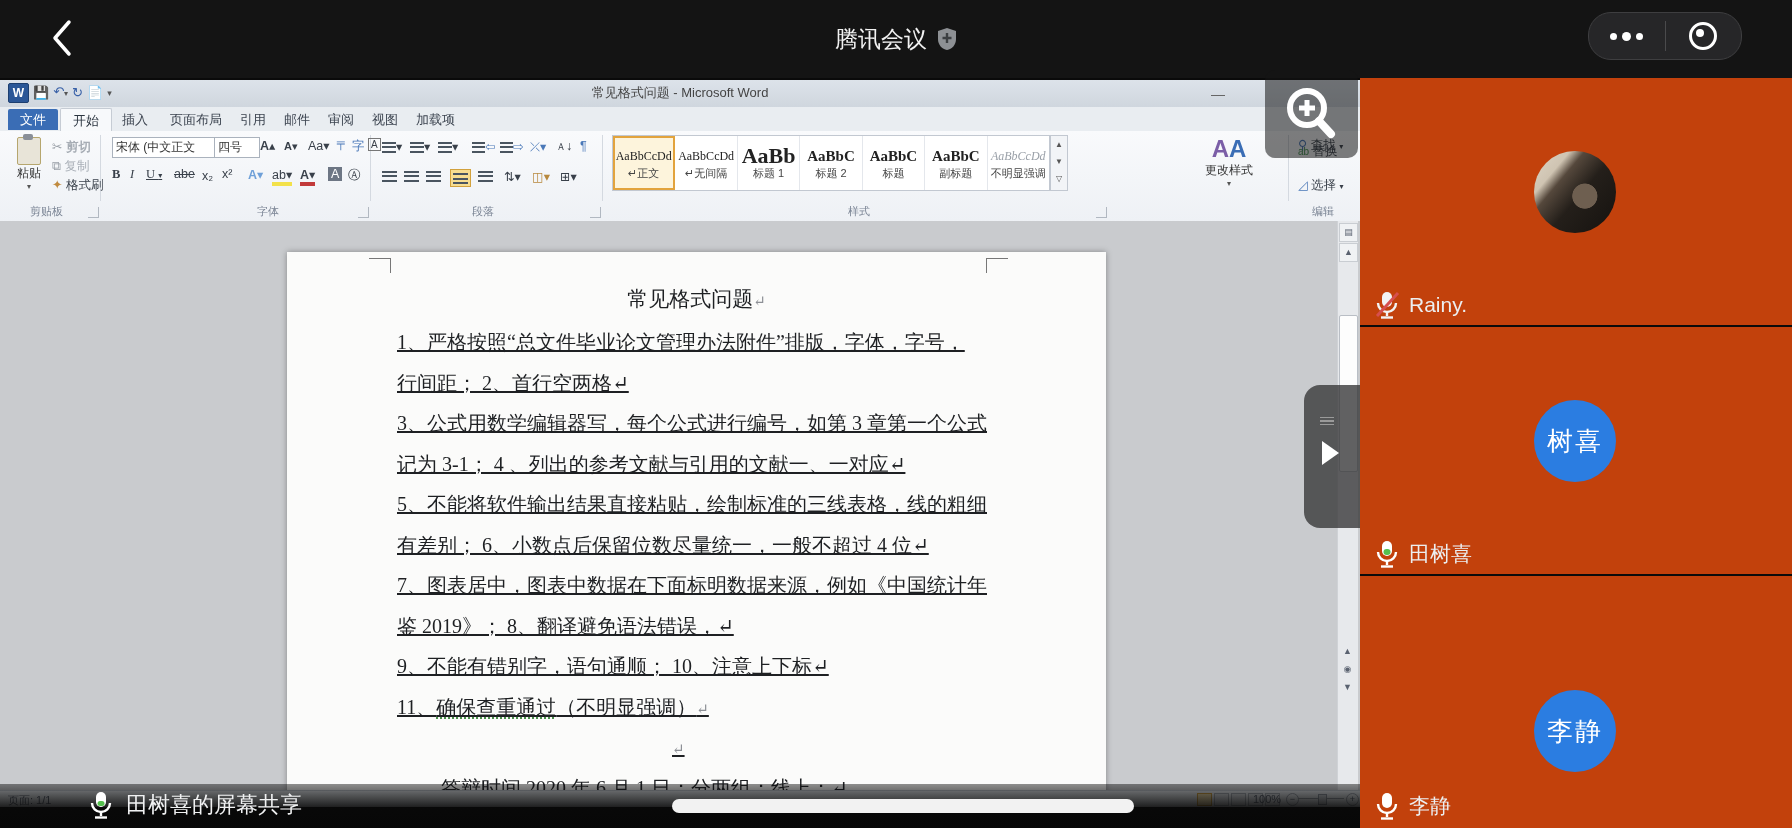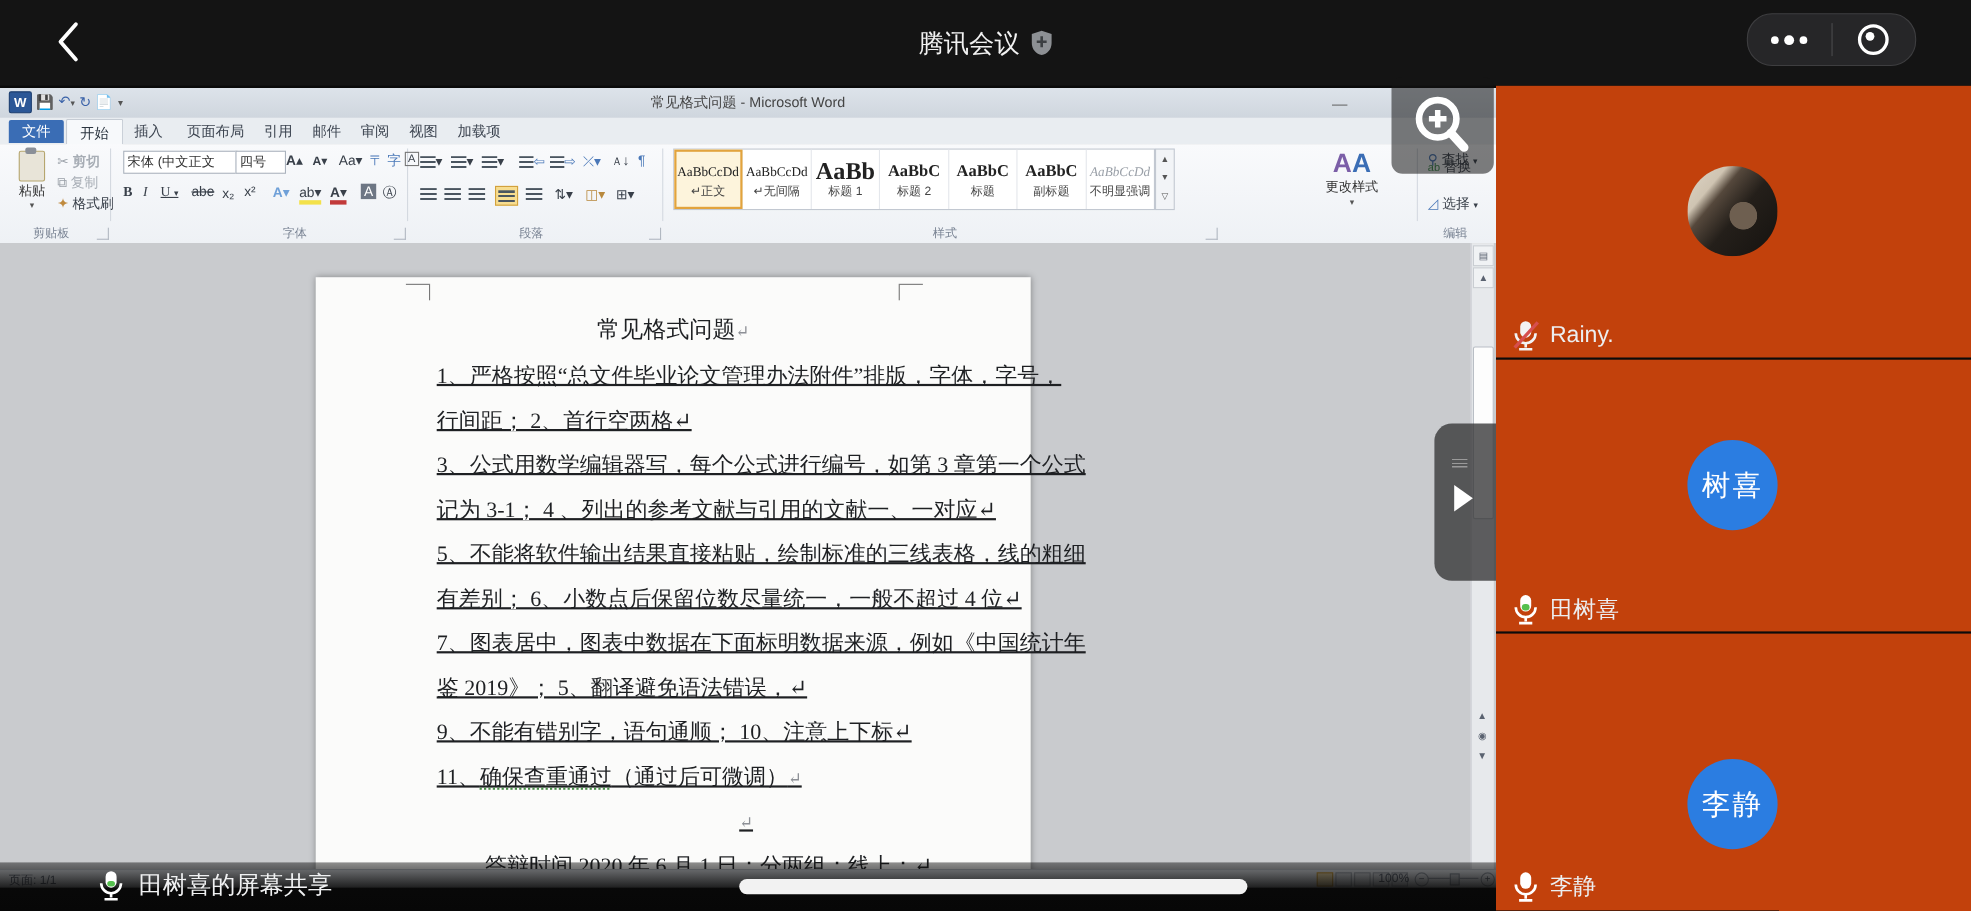--- a/index.html
+++ b/index.html
@@ -49,21 +49,21 @@
   .chip.h1 .sample{font-size:22px;font-weight:bold;}
   .chip.h2 .sample{font-size:15px;font-weight:bold;}
   .chip.dim .sample{color:#9aa0a8;font-style:italic;}
   .scrollcol{position:absolute;left:1050px;top:4px;width:16px;height:54px;border:1px solid #c2c8d1;background:#f2f4f7;font-size:8px;color:#555;text-align:center;line-height:17px;}
   .chgstyle{position:absolute;left:1190px;top:5px;width:78px;height:58px;text-align:center;font-size:12px;color:#333;}
   .AA{font-size:24px;font-weight:bold;color:#7b5ea7;line-height:26px;}
   .AA b{color:#3a6db5;}
   .editgrp div{position:absolute;font-size:12.5px;color:#39404a;white-space:nowrap;}
   
   .docarea{left:0;top:141px;width:1360px;height:569px;background:#c9cbce;overflow:hidden;}
-  .page{position:absolute;left:287px;top:31px;width:650px;height:560px;background:#fbfbfa;box-shadow:0 0 6px rgba(0,0,0,.35);
+  .page{position:absolute;left:287px;top:31px;width:819px;height:560px;background:#fbfbfa;box-shadow:0 0 6px rgba(0,0,0,.35);
         font-family:"Liberation Serif","DejaVu Serif",serif;color:#1e2023;}
   .cropmark{position:absolute;width:22px;height:14px;}
   .cropmark.l{left:82px;top:6px;border-right:1px solid #777;border-bottom:1px solid #777;border-bottom:none;border-top:1px solid #777;border-right:none;}
   .cropmark.l::after{content:"";position:absolute;right:0;top:0;height:14px;border-right:1px solid #777;}
   .cropmark.r{right:98px;top:6px;border-top:1px solid #777;}
   .cropmark.r::after{content:"";position:absolute;left:0;top:0;height:14px;border-left:1px solid #777;}
   .doc-title{position:absolute;left:0;top:33px;width:100%;text-align:center;font-size:21px;}
   .doc-lines{position:absolute;left:110px;top:70px;width:556px;}
   .dline{height:40.5px;line-height:40.5px;font-size:20px;white-space:nowrap;text-decoration:underline;}
   .pilc{color:#8d9096;font-size:15px;}
@@ -276,24 +276,24 @@
           <div class="cropmark r"></div>
           <div class="doc-title"><span>常见格式问题</span><span class="pilc">↵</span></div>
           <div class="doc-lines">
             <div class="dline">1、严格按照“总文件毕业论文管理办法附件”排版，字体，字号，</div>
             <div class="dline">行间距；  2、首行空两格↵</div>
             <div class="dline">3、公式用数学编辑器写，每个公式进行编号，如第 3 章第一个公式</div>
             <div class="dline">记为 3-1；  4 、列出的参考文献与引用的文献一、一对应↵</div>
             <div class="dline">5、不能将软件输出结果直接粘贴，绘制标准的三线表格，线的粗细</div>
             <div class="dline">有差别；  6、小数点后保留位数尽量统一，一般不超过 4 位↵</div>
             <div class="dline">7、图表居中，图表中数据在下面标明数据来源，例如《中国统计年</div>
-            <div class="dline">鉴 2019》；  5、翻译避免语法错误，↵</div>
+            <div class="dline">鉴 2019》；  8、翻译避免语法错误，↵</div>
             <div class="dline">9、不能有错别字，语句通顺；  10、注意上下标↵</div>
             <div class="dline">
-              <span>11、</span><span class="uline">确保查重通过</span><span>（通过后可微调）</span><span class="pilc">↵</span>
+              <span>11、</span><span class="uline">确保查重通过</span><span>（不明显强调）</span><span class="pilc">↵</span>
             </div>
             <div class="dline lone-pilc"><span class="pilc">↵</span></div>
             <div class="dline" style="padding-left:44px;">答辩时间 2020 年 6 月 1 日；分两组；线上；↵</div>
           </div>
         </div>
 
         <div class="vscroll">
           <div class="vs-btn" style="top:2px;">▤</div>
           <div class="vs-btn" style="top:22px;">▲</div>
           <div class="vs-thumb"></div>

